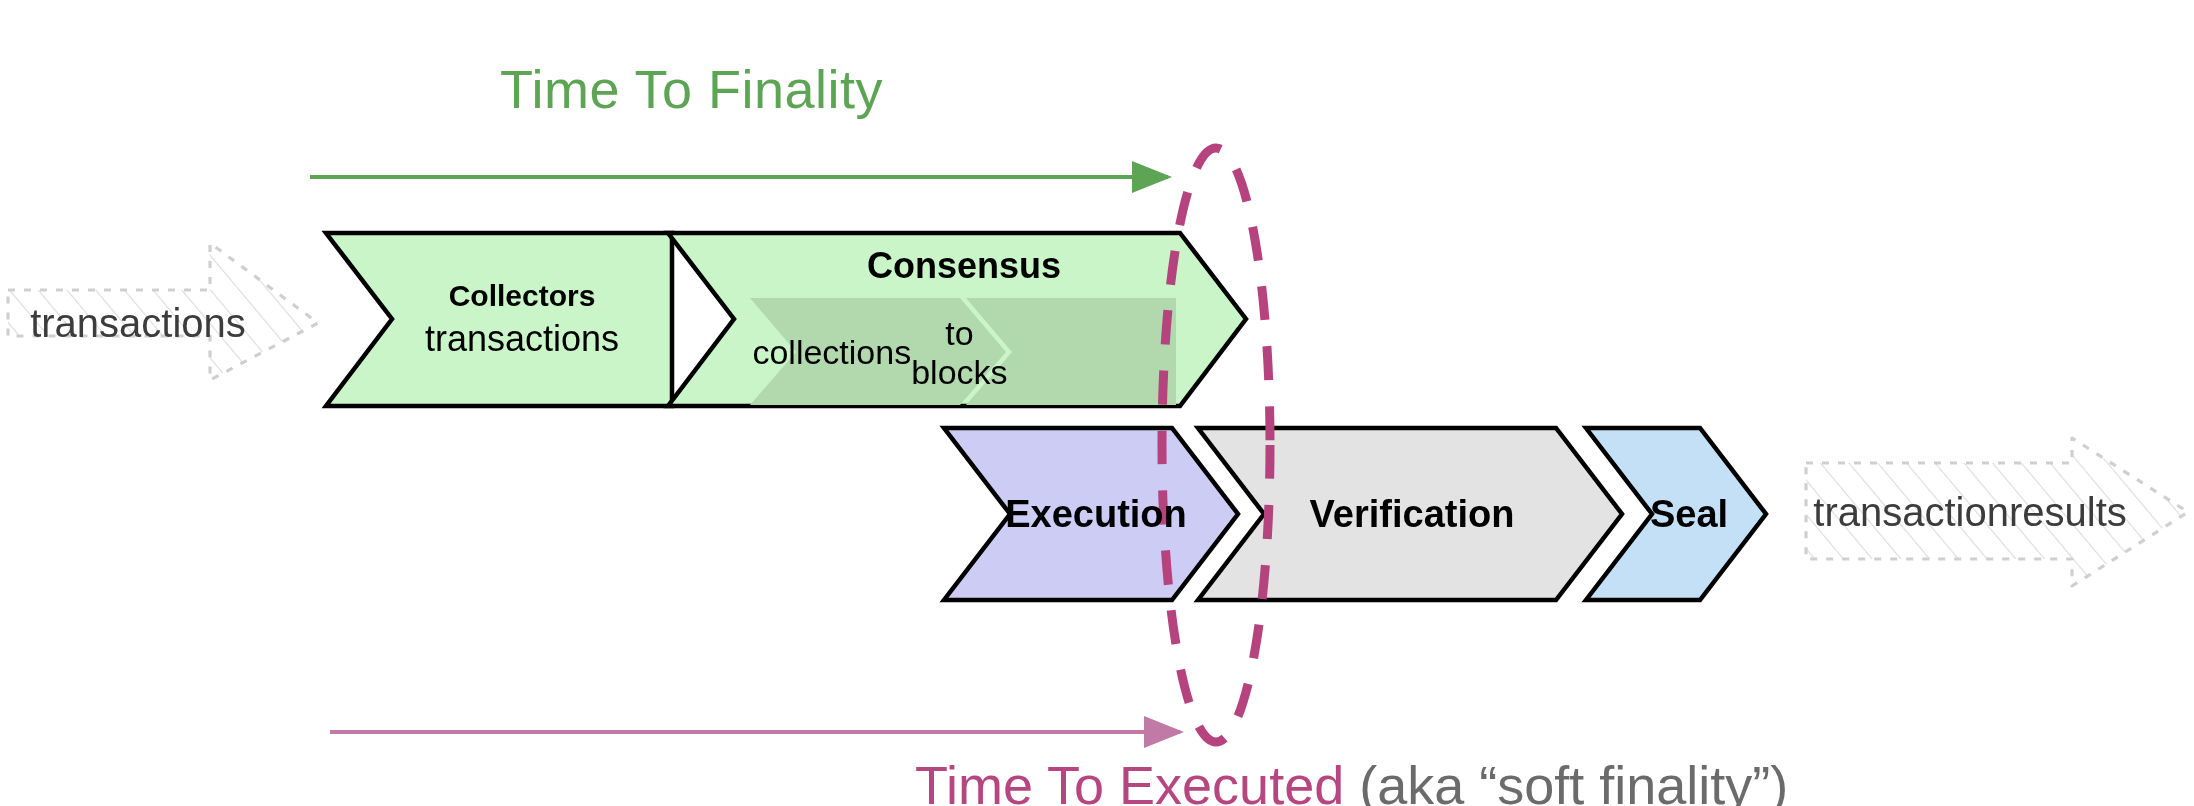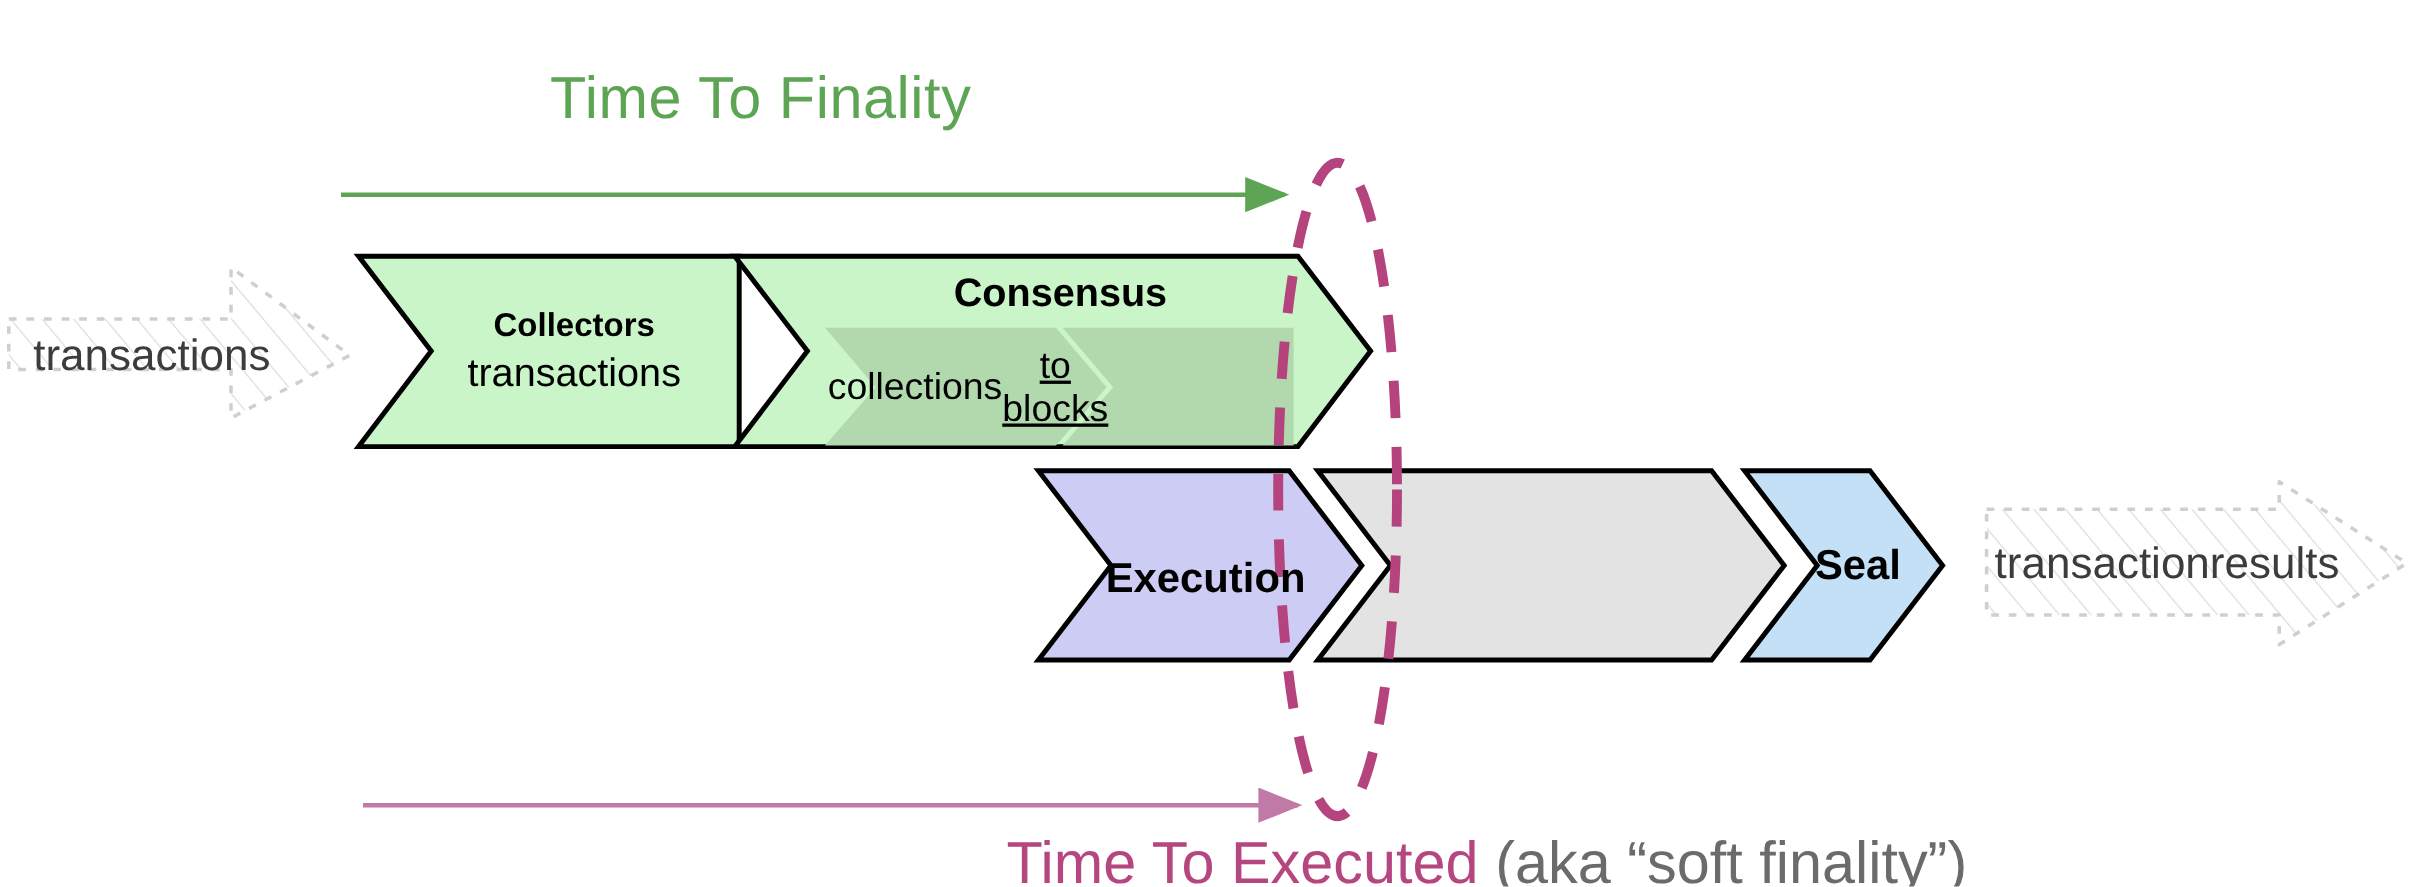--- a/index.html
+++ b/index.html
@@ -130,26 +130,29 @@
     <div class="lbl ttl" style="font-size:30px;margin-bottom:4px;">Collectors</div>
     <div class="lbl sub" style="font-size:36px;">transactions</div>
   </div>
 
   <div class="abs chev" style="left:744px;top:203px;width:440px;height:46px;">
     <div class="lbl ttl" style="font-size:36px;">Consensus</div>
   </div>
 
   <div class="abs chev" style="left:764px;top:265px;width:232px;height:96px;flex-direction:row;">
     <div class="lbl sub" style="font-size:34px;">collections</div>
-    <div class="lbl sub" style="font-size:34px;text-decoration:underline;">to blocks</div>
+    <div class="lbl sub" style="font-size:34px;">to blocks</div>
   </div>
 
 
-  <div class="abs chev" style="left:984px;top:460px;width:224px;height:52px;">
+  <div class="abs chev" style="left:984px;top:448px;width:224px;height:52px;">
     <div class="lbl ttl" style="font-size:38px;">Execution</div>
   </div>
 
+  <div class="abs chev" style="left:1238px;top:448px;width:348px;height:52px;">
+    <div class="lbl ttl" style="font-size:38px;">Verification</div>
+  </div>
 
   <div class="abs chev" style="left:1624px;top:448px;width:130px;height:52px;">
     <div class="lbl ttl" style="font-size:38px;">Seal</div>
   </div>
 
 </div>
 
 </body></html>

